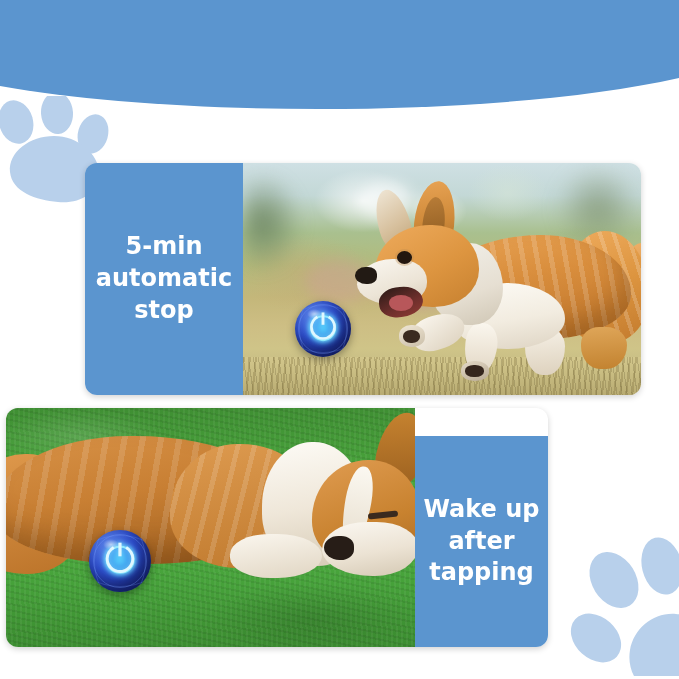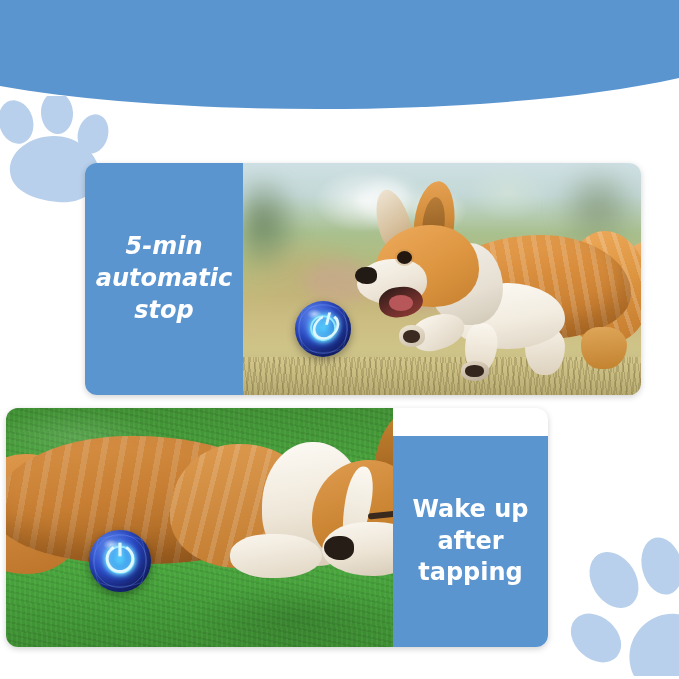--- a/index.html
+++ b/index.html
@@ -37,35 +37,35 @@
 
   
   .card{
     position:absolute;
     border-radius:12px;
     overflow:hidden;
     display:flex;
     z-index:2;
   }
   .card-top{
-    left:85px; top:163px; width:556px; height:232px;font-style:italic;
+    left:85px; top:163px; width:556px; height:232px;
   }
   .card-bottom{
     left:6px; top:408px; width:542px; height:239px;
   }
 
   .text-panel{
     background:#5B95CF;
     display:flex;
     align-items:center;
     justify-content:center;
     flex:0 0 auto;
   }
   .text-panel-top{ width:158px; }
-  .text-panel-bottom{ width:155px;margin-top:28px; }
+  .text-panel-bottom{ width:133px;margin-top:28px; }
 
   .panel-text{
     color:#ffffff;
     font-weight:bold;
     font-size:24px;
     line-height:1.32;
     text-align:center;
     padding:0 8px;
     white-space:pre-line;
   }

